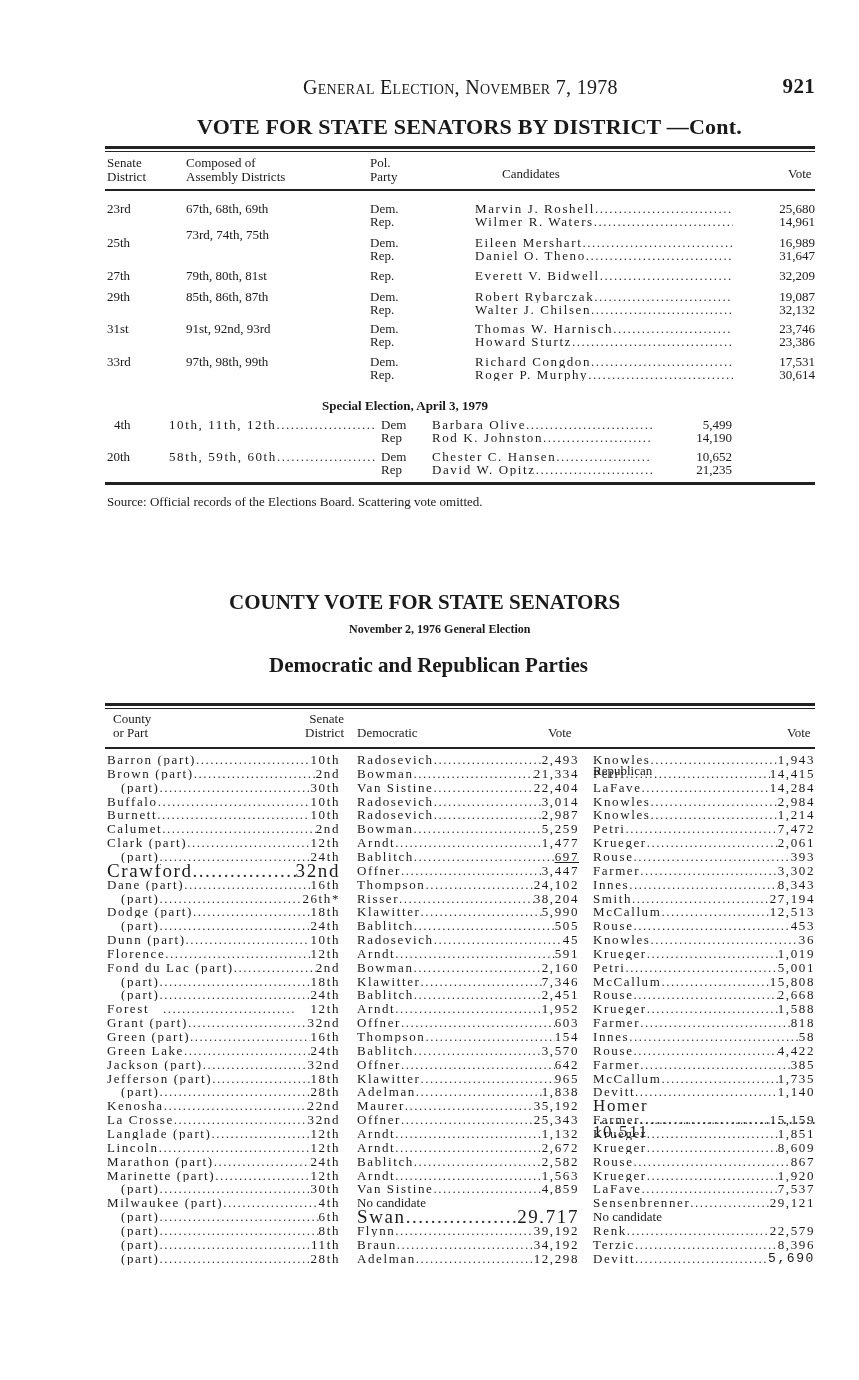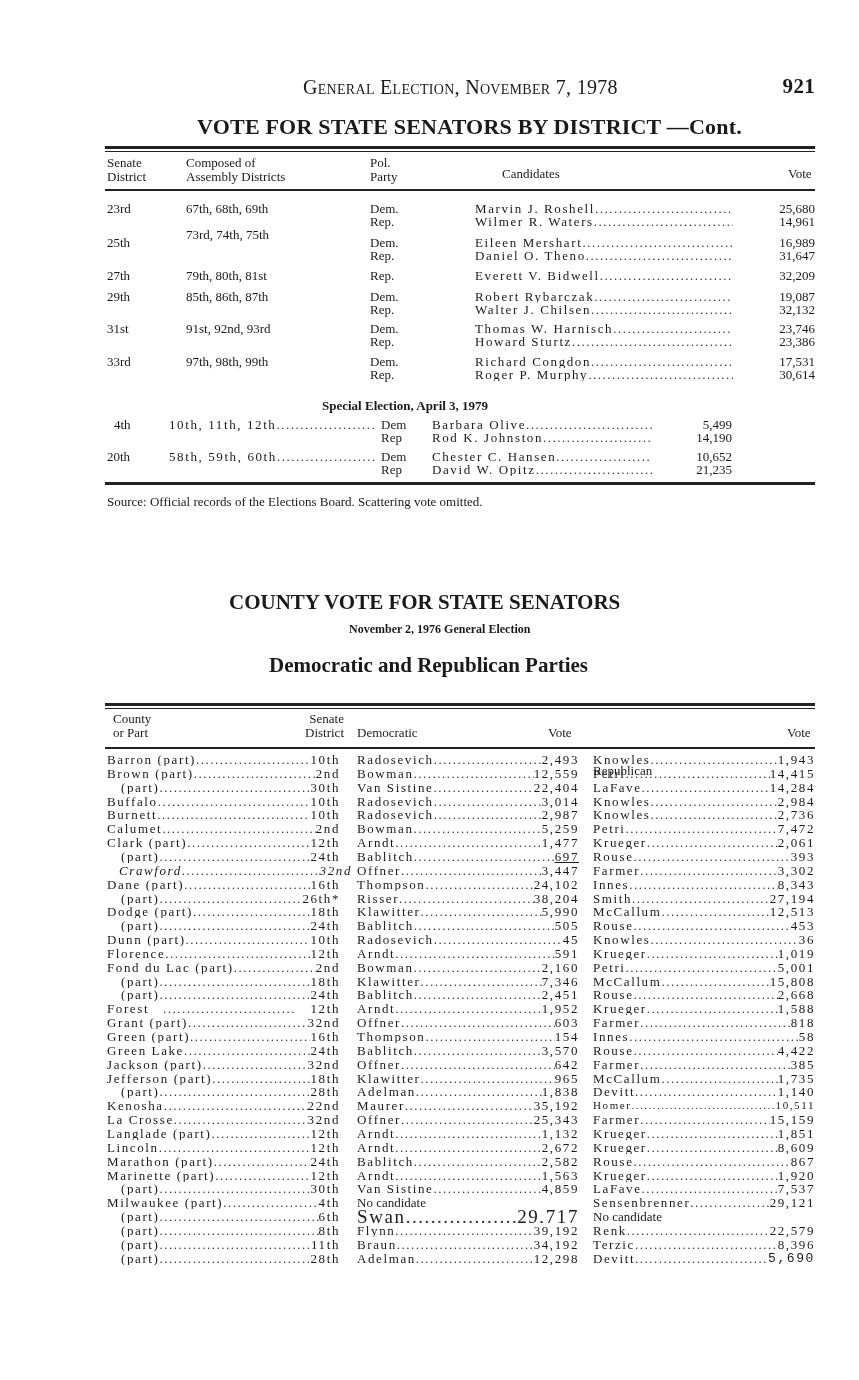--- a/index.html
+++ b/index.html
@@ -248,21 +248,21 @@
     </div>
     <div>
       <div class="lead" style="left: 107px; top: 767px; width: 233px; display: flex; font-size: 13px; line-height: 13px;">
         <span style="white-space: nowrap;">Brown (part)</span>
         <span style="flex: 1 1 0%; overflow: hidden; letter-spacing: 1.5px; color: rgb(51, 51, 51);">........................................................................................................................................................................................................</span>
         <span style="white-space: nowrap;">2nd</span>
       </div>
       <div class="lead" style="left: 357px; top: 767px; width: 222px; display: flex; font-size: 13px; line-height: 13px;">
         <span style="white-space: nowrap;">Bowman</span>
         <span style="flex: 1 1 0%; overflow: hidden; letter-spacing: 1.5px; color: rgb(51, 51, 51);">........................................................................................................................................................................................................</span>
-        <span style="white-space: nowrap;">12,559</span>
+        <span style="white-space: nowrap;">21,334</span>
       </div>
       <div class="lead" style="left: 593px; top: 767px; width: 222px; display: flex; font-size: 13px; line-height: 13px;">
         <span style="white-space: nowrap;">Petri</span>
         <span style="flex: 1 1 0%; overflow: hidden; letter-spacing: 1.5px; color: rgb(51, 51, 51);">........................................................................................................................................................................................................</span>
         <span style="white-space: nowrap;">14,415</span>
       </div>
     </div>
     <div>
       <div class="lead" style="left: 121px; top: 781px; width: 219px; display: flex; font-size: 13px; line-height: 13px;">
         <span style="white-space: nowrap;">(part)</span>
@@ -304,21 +304,21 @@
         <span style="white-space: nowrap;">10th</span>
       </div>
       <div class="lead" style="left: 357px; top: 808px; width: 222px; display: flex; font-size: 13px; line-height: 13px;">
         <span style="white-space: nowrap;">Radosevich</span>
         <span style="flex: 1 1 0%; overflow: hidden; letter-spacing: 1.5px; color: rgb(51, 51, 51);">........................................................................................................................................................................................................</span>
         <span style="white-space: nowrap;">2,987</span>
       </div>
       <div class="lead" style="left: 593px; top: 808px; width: 222px; display: flex; font-size: 13px; line-height: 13px;">
         <span style="white-space: nowrap;">Knowles</span>
         <span style="flex: 1 1 0%; overflow: hidden; letter-spacing: 1.5px; color: rgb(51, 51, 51);">........................................................................................................................................................................................................</span>
-        <span style="white-space: nowrap;">2,736</span>
+        <span style="white-space: nowrap;">1,214</span>
       </div>
     </div>
     <div>
       <div class="lead" style="left: 107px; top: 822px; width: 233px; display: flex; font-size: 13px; line-height: 13px;">
         <span style="white-space: nowrap;">Calumet</span>
         <span style="flex: 1 1 0%; overflow: hidden; letter-spacing: 1.5px; color: rgb(51, 51, 51);">........................................................................................................................................................................................................</span>
         <span style="white-space: nowrap;">2nd</span>
       </div>
       <div class="lead" style="left: 357px; top: 822px; width: 222px; display: flex; font-size: 13px; line-height: 13px;">
         <span style="white-space: nowrap;">Bowman</span>
@@ -359,21 +359,21 @@
         <span style="flex: 1 1 0%; overflow: hidden; letter-spacing: 1.5px; color: rgb(51, 51, 51);">........................................................................................................................................................................................................</span>
         <span style="white-space: nowrap; text-decoration: underline;">697</span>
       </div>
       <div class="lead" style="left: 593px; top: 850px; width: 222px; display: flex; font-size: 13px; line-height: 13px;">
         <span style="white-space: nowrap;">Rouse</span>
         <span style="flex: 1 1 0%; overflow: hidden; letter-spacing: 1.5px; color: rgb(51, 51, 51);">........................................................................................................................................................................................................</span>
         <span style="white-space: nowrap;">393</span>
       </div>
     </div>
     <div>
-      <div class="lead" style="left: 119px; top: 864px; width: 233px; display: flex; font-size: 13px; line-height: 13px; font-style: italic;">
+      <div class="lead" style="left: 107px; top: 864px; width: 233px; display: flex; font-size: 19px; line-height: 13px;">
         <span style="white-space: nowrap;">Crawford</span>
         <span style="flex: 1 1 0%; overflow: hidden; letter-spacing: 1.5px; color: rgb(51, 51, 51);">........................................................................................................................................................................................................</span>
         <span style="white-space: nowrap;">32nd</span>
       </div>
       <div class="lead" style="left: 357px; top: 864px; width: 222px; display: flex; font-size: 13px; line-height: 13px;">
         <span style="white-space: nowrap;">Offner</span>
         <span style="flex: 1 1 0%; overflow: hidden; letter-spacing: 1.5px; color: rgb(51, 51, 51);">........................................................................................................................................................................................................</span>
         <span style="white-space: nowrap;">3,447</span>
       </div>
       <div class="lead" style="left: 593px; top: 864px; width: 222px; display: flex; font-size: 13px; line-height: 13px;">
@@ -658,21 +658,21 @@
       <div class="lead" style="left: 107px; top: 1099px; width: 233px; display: flex; font-size: 13px; line-height: 13px;">
         <span style="white-space: nowrap;">Kenosha</span>
         <span style="flex: 1 1 0%; overflow: hidden; letter-spacing: 1.5px; color: rgb(51, 51, 51);">........................................................................................................................................................................................................</span>
         <span style="white-space: nowrap;">22nd</span>
       </div>
       <div class="lead" style="left: 357px; top: 1099px; width: 222px; display: flex; font-size: 13px; line-height: 13px;">
         <span style="white-space: nowrap;">Maurer</span>
         <span style="flex: 1 1 0%; overflow: hidden; letter-spacing: 1.5px; color: rgb(51, 51, 51);">........................................................................................................................................................................................................</span>
         <span style="white-space: nowrap;">35,192</span>
       </div>
-      <div class="lead" style="left: 593px; top: 1099px; width: 222px; display: flex; font-size: 11px; line-height: 13px;">
+      <div class="lead" style="left: 593px; top: 1099px; width: 222px; display: flex; font-size: 17px; line-height: 13px; flex-direction: column;">
         <span style="white-space: nowrap;">Homer</span>
         <span style="flex: 1 1 0%; overflow: hidden; letter-spacing: 1.5px; color: rgb(51, 51, 51);">........................................................................................................................................................................................................</span>
         <span style="white-space: nowrap;">10,511</span>
       </div>
     </div>
     <div>
       <div class="lead" style="left: 107px; top: 1113px; width: 233px; display: flex; font-size: 13px; line-height: 13px;">
         <span style="white-space: nowrap;">La Crosse</span>
         <span style="flex: 1 1 0%; overflow: hidden; letter-spacing: 1.5px; color: rgb(51, 51, 51);">........................................................................................................................................................................................................</span>
         <span style="white-space: nowrap;">32nd</span>

